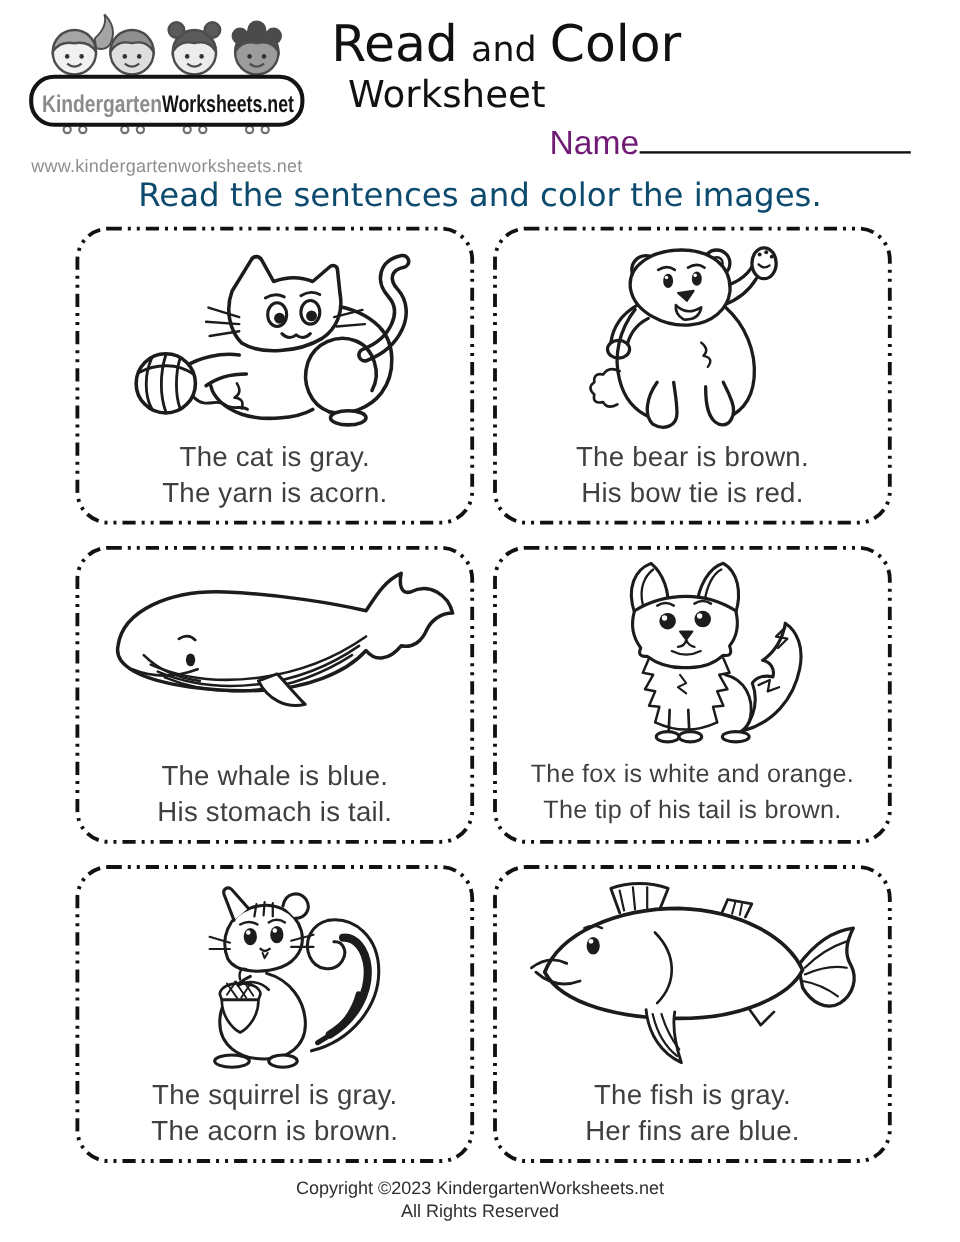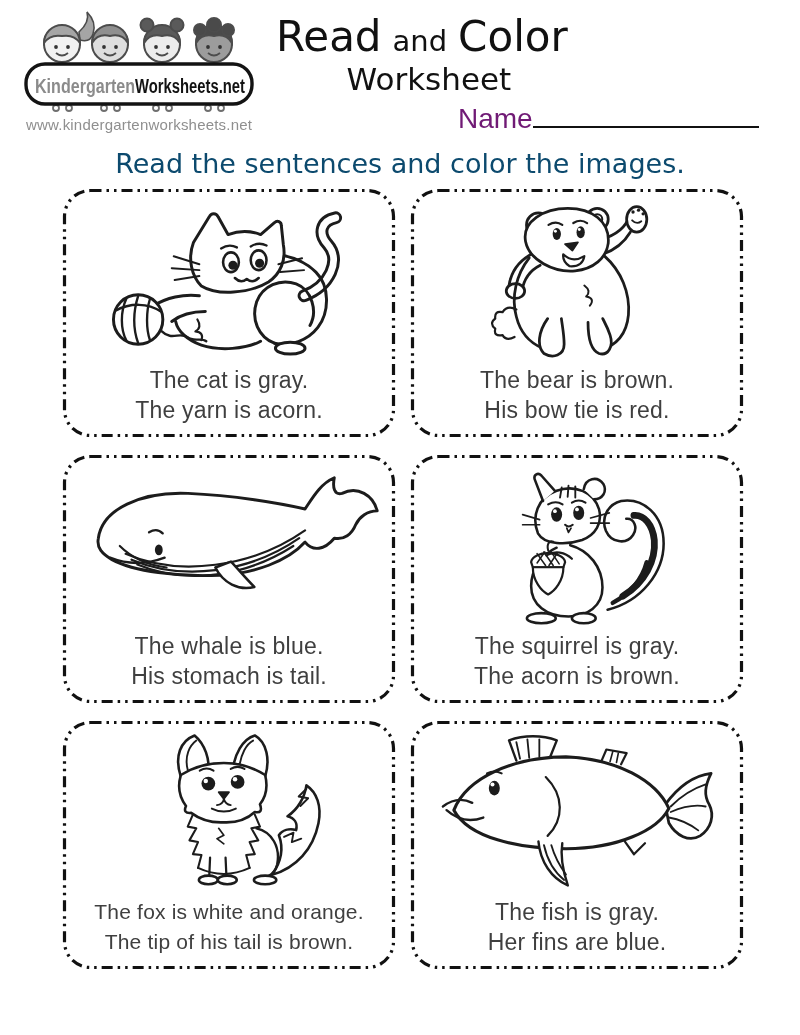--- a/index.html
+++ b/index.html
@@ -3,26 +3,26 @@
 <meta charset="utf-8">
 <style>
   * { margin:0; padding:0; box-sizing:border-box; }
   html,body { background:#ffffff; }
   .page {
     position:relative; width:800px; height:1035px; background:#ffffff;
     font-family:"Liberation Sans", sans-serif; overflow:hidden;
   }
   
   .logo-wrap { position:absolute; left:22px; top:10px; width:240px; }
-  .logo-url { margin-top:2px; padding-left:4px; font-size:15px; color:#8f8f8f; letter-spacing:.2px; }
+  .logo-url { margin-top:16px; padding-left:4px; font-size:15px; color:#8f8f8f; letter-spacing:.2px; }
   .title-block { position:absolute; left:276px; top:16px; color:#111; font-family:"DejaVu Sans", sans-serif; }
   .title-line1 { display:flex; align-items:baseline; gap:11px;justify-content:flex-end; }
   .title-word-big { font-size:42px; line-height:1; }
   .title-word-small { font-size:29px; line-height:1; }
-  .title-line2 { font-size:31px; margin:6px 0 0 14px; line-height:1;text-align:center; }
+  .title-line2 { font-size:31px; margin:6px 0 0 14px; line-height:1; }
   .name-row { position:absolute; left:458px; top:102px; display:flex; align-items:baseline; color:#701a75; }
   .name-label { font-size:28px; }
   .name-line { display:inline-block; width:226px; border-bottom:2.5px solid #111; height:26px; }
   .instruction { position:absolute; top:148px; left:0; width:100%; text-align:center;
     font-size:27px; color:#0c4a6e; font-family:"DejaVu Sans", sans-serif; }
   
   .grid { position:absolute; left:62px; top:188px; width:682px;
     display:grid; grid-template-columns:334px 334px; column-gap:14px; row-gap:16px; }
   .card { position:relative; width:334px; height:250px; display:flex; flex-direction:column; align-items:center; }
   .card-border { position:absolute; inset:0; }
@@ -230,20 +230,65 @@
           <path d="M38,92 C58,100 78,98 94,92" stroke-width="2.4"></path>
           <path d="M146,102 C154,118 170,126 186,122 C176,112 168,102 162,96 Z" fill="#fff" stroke-width="2.6"></path>
         </svg>
       </div>
       <div class="caption">
         <div>The whale is blue.</div>
         <div>His stomach is tail.</div>
       </div>
     </div>
 
+    <div class="card card-fox">
+      <svg class="card-border" width="334" height="250">
+        <rect x="2.5" y="2.5" width="329" height="245" rx="26" fill="none" stroke="#111" stroke-width="3.2" stroke-dasharray="11 5 2.5 5 2.5 5"></rect>
+      </svg>
+      <div class="art">
+        <svg width="290" height="160" viewBox="0 0 300 186" fill="none" stroke="#1c1c1c" stroke-width="3" stroke-linecap="round" stroke-linejoin="round">
+
+          <path d="M200,166 C228,158 248,136 254,106 C258,86 252,70 240,62 C238,76 230,90 218,98 C226,100 230,106 228,114 C220,112 212,114 208,120 C214,136 210,152 200,166 Z" fill="#fff"></path>
+          <path d="M240,66 l-9,9 l11,2 l-9,9" stroke-width="2.2"></path>
+          <path d="M214,122 l11,-5 l-2,11 l11,-4" stroke-width="2.2"></path>
+
+          <path d="M94,52 C86,28 94,10 110,4 C122,14 128,32 126,48" fill="#fff"></path>
+          <path d="M102,44 C98,28 104,16 112,10" stroke-width="2.2"></path>
+          <path d="M154,46 C156,26 166,8 180,4 C194,12 198,32 192,52" fill="#fff"></path>
+          <path d="M162,40 C164,26 170,14 178,10" stroke-width="2.2"></path>
+
+          <path d="M94,50 Q88,70 100,86 Q96,95 106,94 Q122,106 144,105 Q166,106 180,93 Q190,95 186,84 Q197,70 192,50 Q170,36 144,36 Q116,36 94,50 Z" fill="#fff"></path>
+          <circle cx="126" cy="60" r="8" fill="#1c1c1c" stroke="none"></circle>
+          <circle cx="160" cy="58" r="8" fill="#1c1c1c" stroke="none"></circle>
+          <circle cx="123" cy="57" r="2.6" fill="#fff" stroke="none"></circle>
+          <circle cx="157" cy="55" r="2.6" fill="#fff" stroke="none"></circle>
+          <path d="M116,45 Q124,40 132,45" stroke-width="2.4"></path>
+          <path d="M152,43 Q160,38 168,43" stroke-width="2.4"></path>
+          <path d="M138,70 L150,70 L144,78 Z" fill="#1c1c1c" stroke-width="2"></path>
+          <path d="M144,78 Q143,84 136,85 M144,78 Q146,84 152,85" stroke-width="2.2"></path>
+          <path d="M130,89 Q144,96 158,89" stroke-width="2.2"></path>
+
+          <path d="M108,96 L102,110 L112,112 L104,126 L114,128 L108,142 L118,143 L114,158" stroke-width="2.4"></path>
+          <path d="M180,96 L186,110 L176,112 L184,126 L174,128 L180,142 L170,143 L174,158" stroke-width="2.4"></path>
+          <path d="M114,158 Q144,172 174,158" stroke-width="2.4"></path>
+          <path d="M138,112 l6,8 l-8,4 l8,6" stroke-width="2"></path>
+
+          <path d="M128,146 L127,168 M146,146 L147,168" stroke-width="2.6"></path>
+          <ellipse cx="126" cy="172" rx="11" ry="5" fill="#fff"></ellipse>
+          <ellipse cx="148" cy="172" rx="11" ry="5" fill="#fff"></ellipse>
+          <path d="M182,112 C200,116 210,134 206,154 C203,166 192,172 180,170" stroke-width="2.8"></path>
+          <ellipse cx="192" cy="172" rx="13" ry="5" fill="#fff"></ellipse>
+        </svg>
+      </div>
+      <div class="caption">
+        <div>The fox is white and orange.</div>
+        <div>The tip of his tail is brown.</div>
+      </div>
+    </div>
+
     <div class="card">
       <svg class="card-border" width="334" height="250">
         <rect x="2.5" y="2.5" width="329" height="245" rx="26" fill="none" stroke="#111" stroke-width="3.2" stroke-dasharray="11 5 2.5 5 2.5 5"></rect>
       </svg>
       <div class="art">
         <svg width="290" height="158" viewBox="0 0 300 186" fill="none" stroke="#1c1c1c" stroke-width="3" stroke-linecap="round" stroke-linejoin="round">
 
           <path d="M186,168 C226,158 252,124 252,90 C252,56 228,36 202,40 C186,44 178,60 184,75 C190,89 208,92 216,80 C222,71 217,60 208,61" fill="#fff"></path>
           <path d="M204,152 C230,136 243,110 241,86 C239,68 229,56 217,57" stroke-width="8"></path>
           <path d="M192,160 C214,148 227,131 232,112" stroke-width="5"></path>
@@ -288,65 +333,20 @@
           <path d="M98,118 C98,134 108,146 116,150 C124,146 134,134 134,118 Z" fill="#fff" stroke-width="2.6"></path>
           <path d="M144,108 C136,100 124,98 114,104" stroke-width="2.6"></path>
         </svg>
       </div>
       <div class="caption">
         <div>The squirrel is gray.</div>
         <div>The acorn is brown.</div>
       </div>
     </div>
 
-    <div class="card card-fox">
-      <svg class="card-border" width="334" height="250">
-        <rect x="2.5" y="2.5" width="329" height="245" rx="26" fill="none" stroke="#111" stroke-width="3.2" stroke-dasharray="11 5 2.5 5 2.5 5"></rect>
-      </svg>
-      <div class="art">
-        <svg width="290" height="160" viewBox="0 0 300 186" fill="none" stroke="#1c1c1c" stroke-width="3" stroke-linecap="round" stroke-linejoin="round">
-
-          <path d="M200,166 C228,158 248,136 254,106 C258,86 252,70 240,62 C238,76 230,90 218,98 C226,100 230,106 228,114 C220,112 212,114 208,120 C214,136 210,152 200,166 Z" fill="#fff"></path>
-          <path d="M240,66 l-9,9 l11,2 l-9,9" stroke-width="2.2"></path>
-          <path d="M214,122 l11,-5 l-2,11 l11,-4" stroke-width="2.2"></path>
-
-          <path d="M94,52 C86,28 94,10 110,4 C122,14 128,32 126,48" fill="#fff"></path>
-          <path d="M102,44 C98,28 104,16 112,10" stroke-width="2.2"></path>
-          <path d="M154,46 C156,26 166,8 180,4 C194,12 198,32 192,52" fill="#fff"></path>
-          <path d="M162,40 C164,26 170,14 178,10" stroke-width="2.2"></path>
-
-          <path d="M94,50 Q88,70 100,86 Q96,95 106,94 Q122,106 144,105 Q166,106 180,93 Q190,95 186,84 Q197,70 192,50 Q170,36 144,36 Q116,36 94,50 Z" fill="#fff"></path>
-          <circle cx="126" cy="60" r="8" fill="#1c1c1c" stroke="none"></circle>
-          <circle cx="160" cy="58" r="8" fill="#1c1c1c" stroke="none"></circle>
-          <circle cx="123" cy="57" r="2.6" fill="#fff" stroke="none"></circle>
-          <circle cx="157" cy="55" r="2.6" fill="#fff" stroke="none"></circle>
-          <path d="M116,45 Q124,40 132,45" stroke-width="2.4"></path>
-          <path d="M152,43 Q160,38 168,43" stroke-width="2.4"></path>
-          <path d="M138,70 L150,70 L144,78 Z" fill="#1c1c1c" stroke-width="2"></path>
-          <path d="M144,78 Q143,84 136,85 M144,78 Q146,84 152,85" stroke-width="2.2"></path>
-          <path d="M130,89 Q144,96 158,89" stroke-width="2.2"></path>
-
-          <path d="M108,96 L102,110 L112,112 L104,126 L114,128 L108,142 L118,143 L114,158" stroke-width="2.4"></path>
-          <path d="M180,96 L186,110 L176,112 L184,126 L174,128 L180,142 L170,143 L174,158" stroke-width="2.4"></path>
-          <path d="M114,158 Q144,172 174,158" stroke-width="2.4"></path>
-          <path d="M138,112 l6,8 l-8,4 l8,6" stroke-width="2"></path>
-
-          <path d="M128,146 L127,168 M146,146 L147,168" stroke-width="2.6"></path>
-          <ellipse cx="126" cy="172" rx="11" ry="5" fill="#fff"></ellipse>
-          <ellipse cx="148" cy="172" rx="11" ry="5" fill="#fff"></ellipse>
-          <path d="M182,112 C200,116 210,134 206,154 C203,166 192,172 180,170" stroke-width="2.8"></path>
-          <ellipse cx="192" cy="172" rx="13" ry="5" fill="#fff"></ellipse>
-        </svg>
-      </div>
-      <div class="caption">
-        <div>The fox is white and orange.</div>
-        <div>The tip of his tail is brown.</div>
-      </div>
-    </div>
-
     <div class="card">
       <svg class="card-border" width="334" height="250">
         <rect x="2.5" y="2.5" width="329" height="245" rx="26" fill="none" stroke="#111" stroke-width="3.2" stroke-dasharray="11 5 2.5 5 2.5 5"></rect>
       </svg>
       <div class="art">
         <svg width="310" height="158" viewBox="0 0 320 172" fill="none" stroke="#1c1c1c" stroke-width="3" stroke-linecap="round" stroke-linejoin="round">
 
           <path d="M256,78 C272,56 290,46 306,44 C299,58 298,68 304,78 C310,90 306,104 294,112 C282,119 268,112 260,98 Z" fill="#fff"></path>
           <g stroke-width="2">
             <path d="M262,80 C274,68 288,60 300,56"></path>
@@ -384,14 +384,18 @@
         </svg>
       </div>
       <div class="caption">
         <div>The fish is gray.</div>
         <div>Her fins are blue.</div>
       </div>
     </div>
 
   </div>
 
+  <div class="footer">
+    <div>Copyright ©2023 KindergartenWorksheets.net</div>
+    <div>All Rights Reserved</div>
+  </div>
 
 </div>
 
 </body></html>

